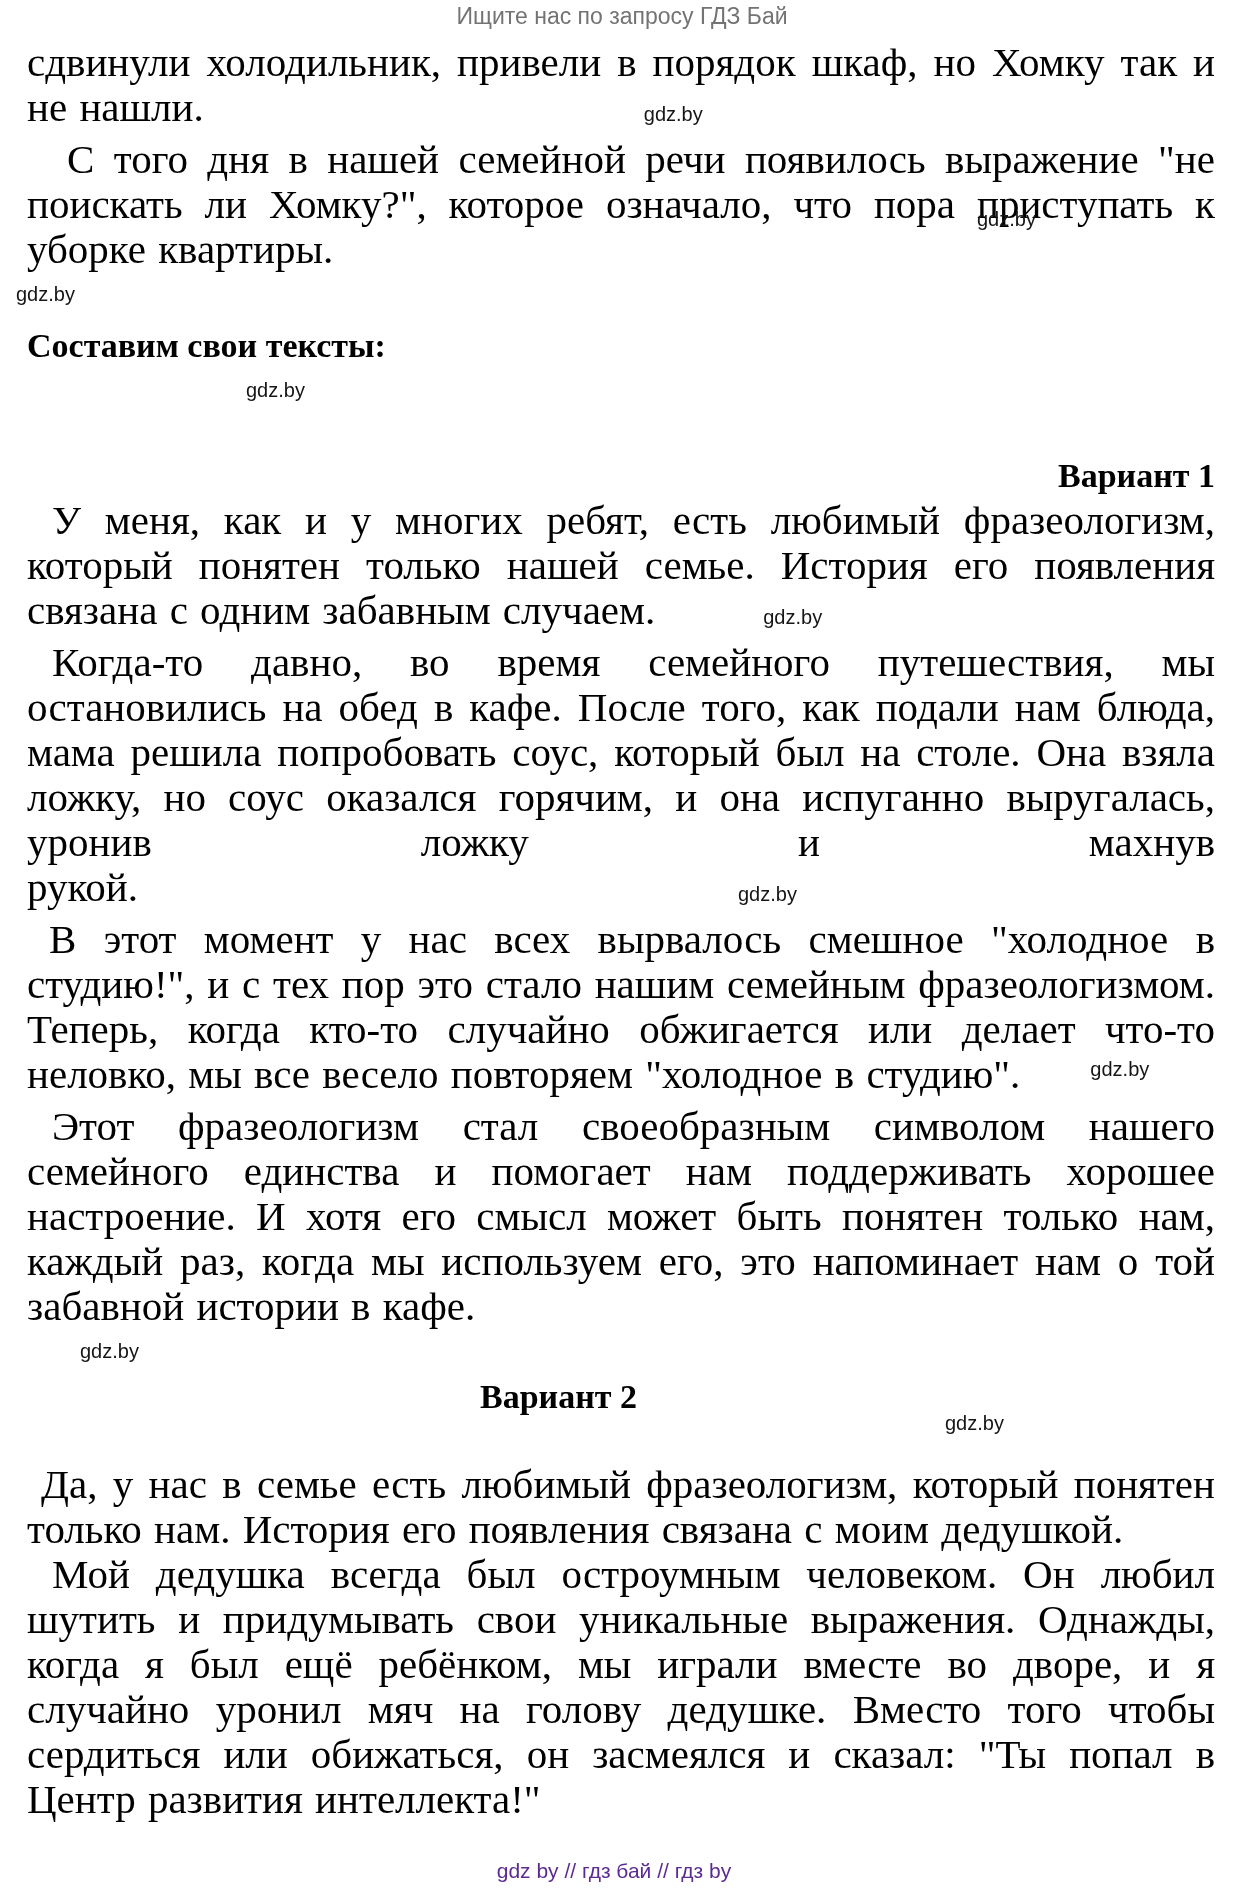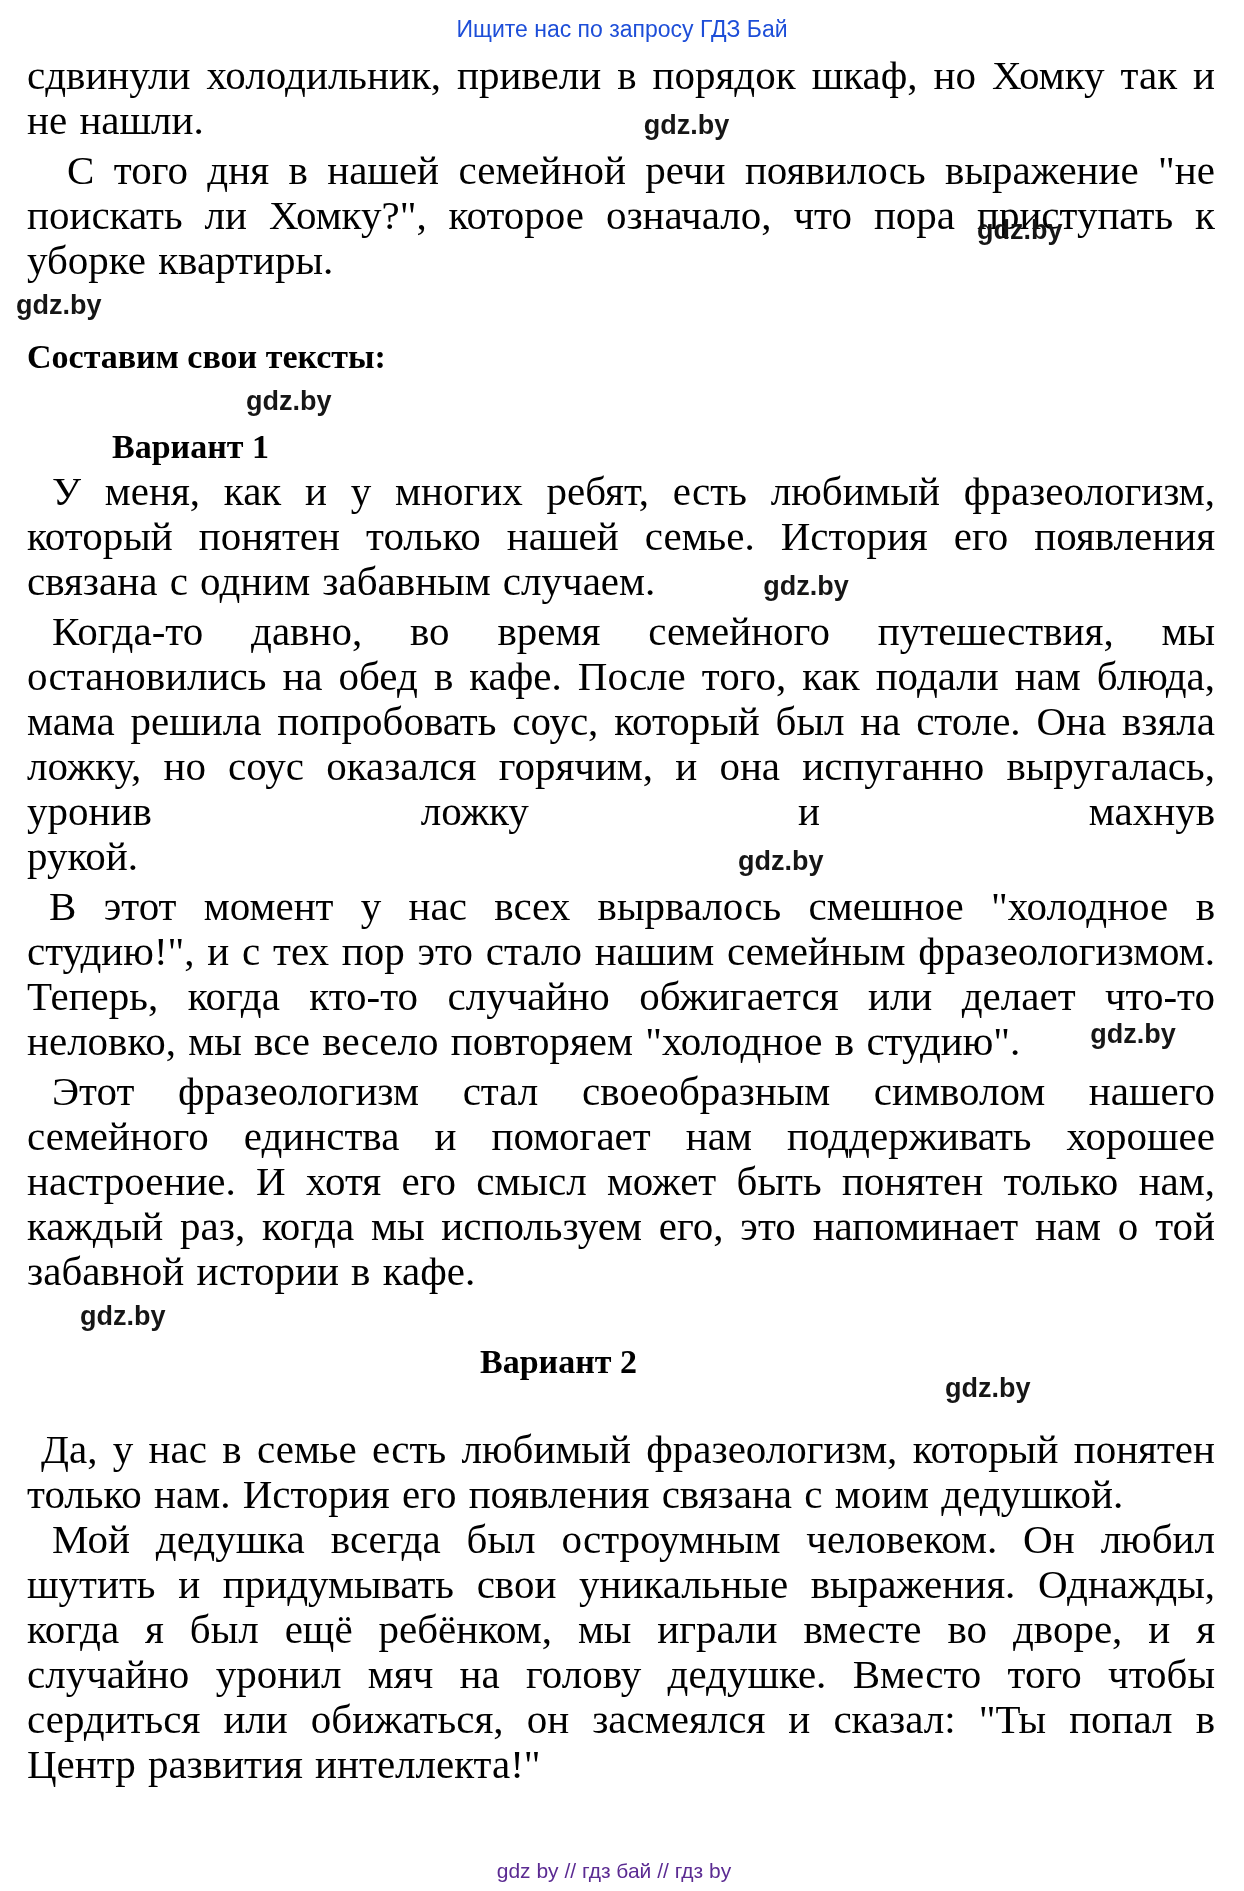--- a/index.html
+++ b/index.html
@@ -6,26 +6,26 @@
   .page {
     position: relative;
     width: 1244px;
     height: 1891px;
     background: #ffffff;
     overflow: hidden;
     font-family: "Liberation Serif", "DejaVu Serif", serif;
     color: #000000;
   }
   .banner {
-    padding-top: 16px;
+    padding-top: 3px;
     text-align: center;
     font-family: "Liberation Sans", "DejaVu Sans", sans-serif;
     font-size: 23px;
     line-height: 26px;
-    color: #1d4ed8;
+    color: #737373;
   }
   .body-text { padding: 0 29px 0 27px; }
   .para {
     margin: 0;
     font-size: 41px;
     line-height: 45px;
     text-align: justify;
     word-spacing: 2px;
   }
   .first-para { margin-top: 11px; }
@@ -34,27 +34,27 @@
   .ind25 { text-indent: 25px; }
   .ind22 { text-indent: 22px; }
   .ind14 { text-indent: 14px; }
   .h-bold {
     margin: 0;
     font-size: 34px;
     line-height: 45px;
     font-weight: bold;
   }
   .section-heading { margin-top: 6px; text-align: left; }
-  .variant-title-1 { text-align: left; padding-left: 85px; }
+  .variant-title-1 { text-align: right; padding-left: 85px; margin-top: 40px; }
   .variant-title-2 { text-align: center; padding-right: 125px; }
   .wm {
     font-family: "Liberation Sans", "DejaVu Sans", sans-serif;
-    font-size: 27px;
+    font-size: 20px;
     color: #161616;
-    font-weight: bold;
+    font-weight: normal;
     letter-spacing: 0px;
     word-spacing: 0px;
     text-indent: 0;
   }
   .wm-line {
     display: block;
     line-height: 45px;
     text-align: left;
   }
   .wm-line-1 { text-indent: -11px; }

